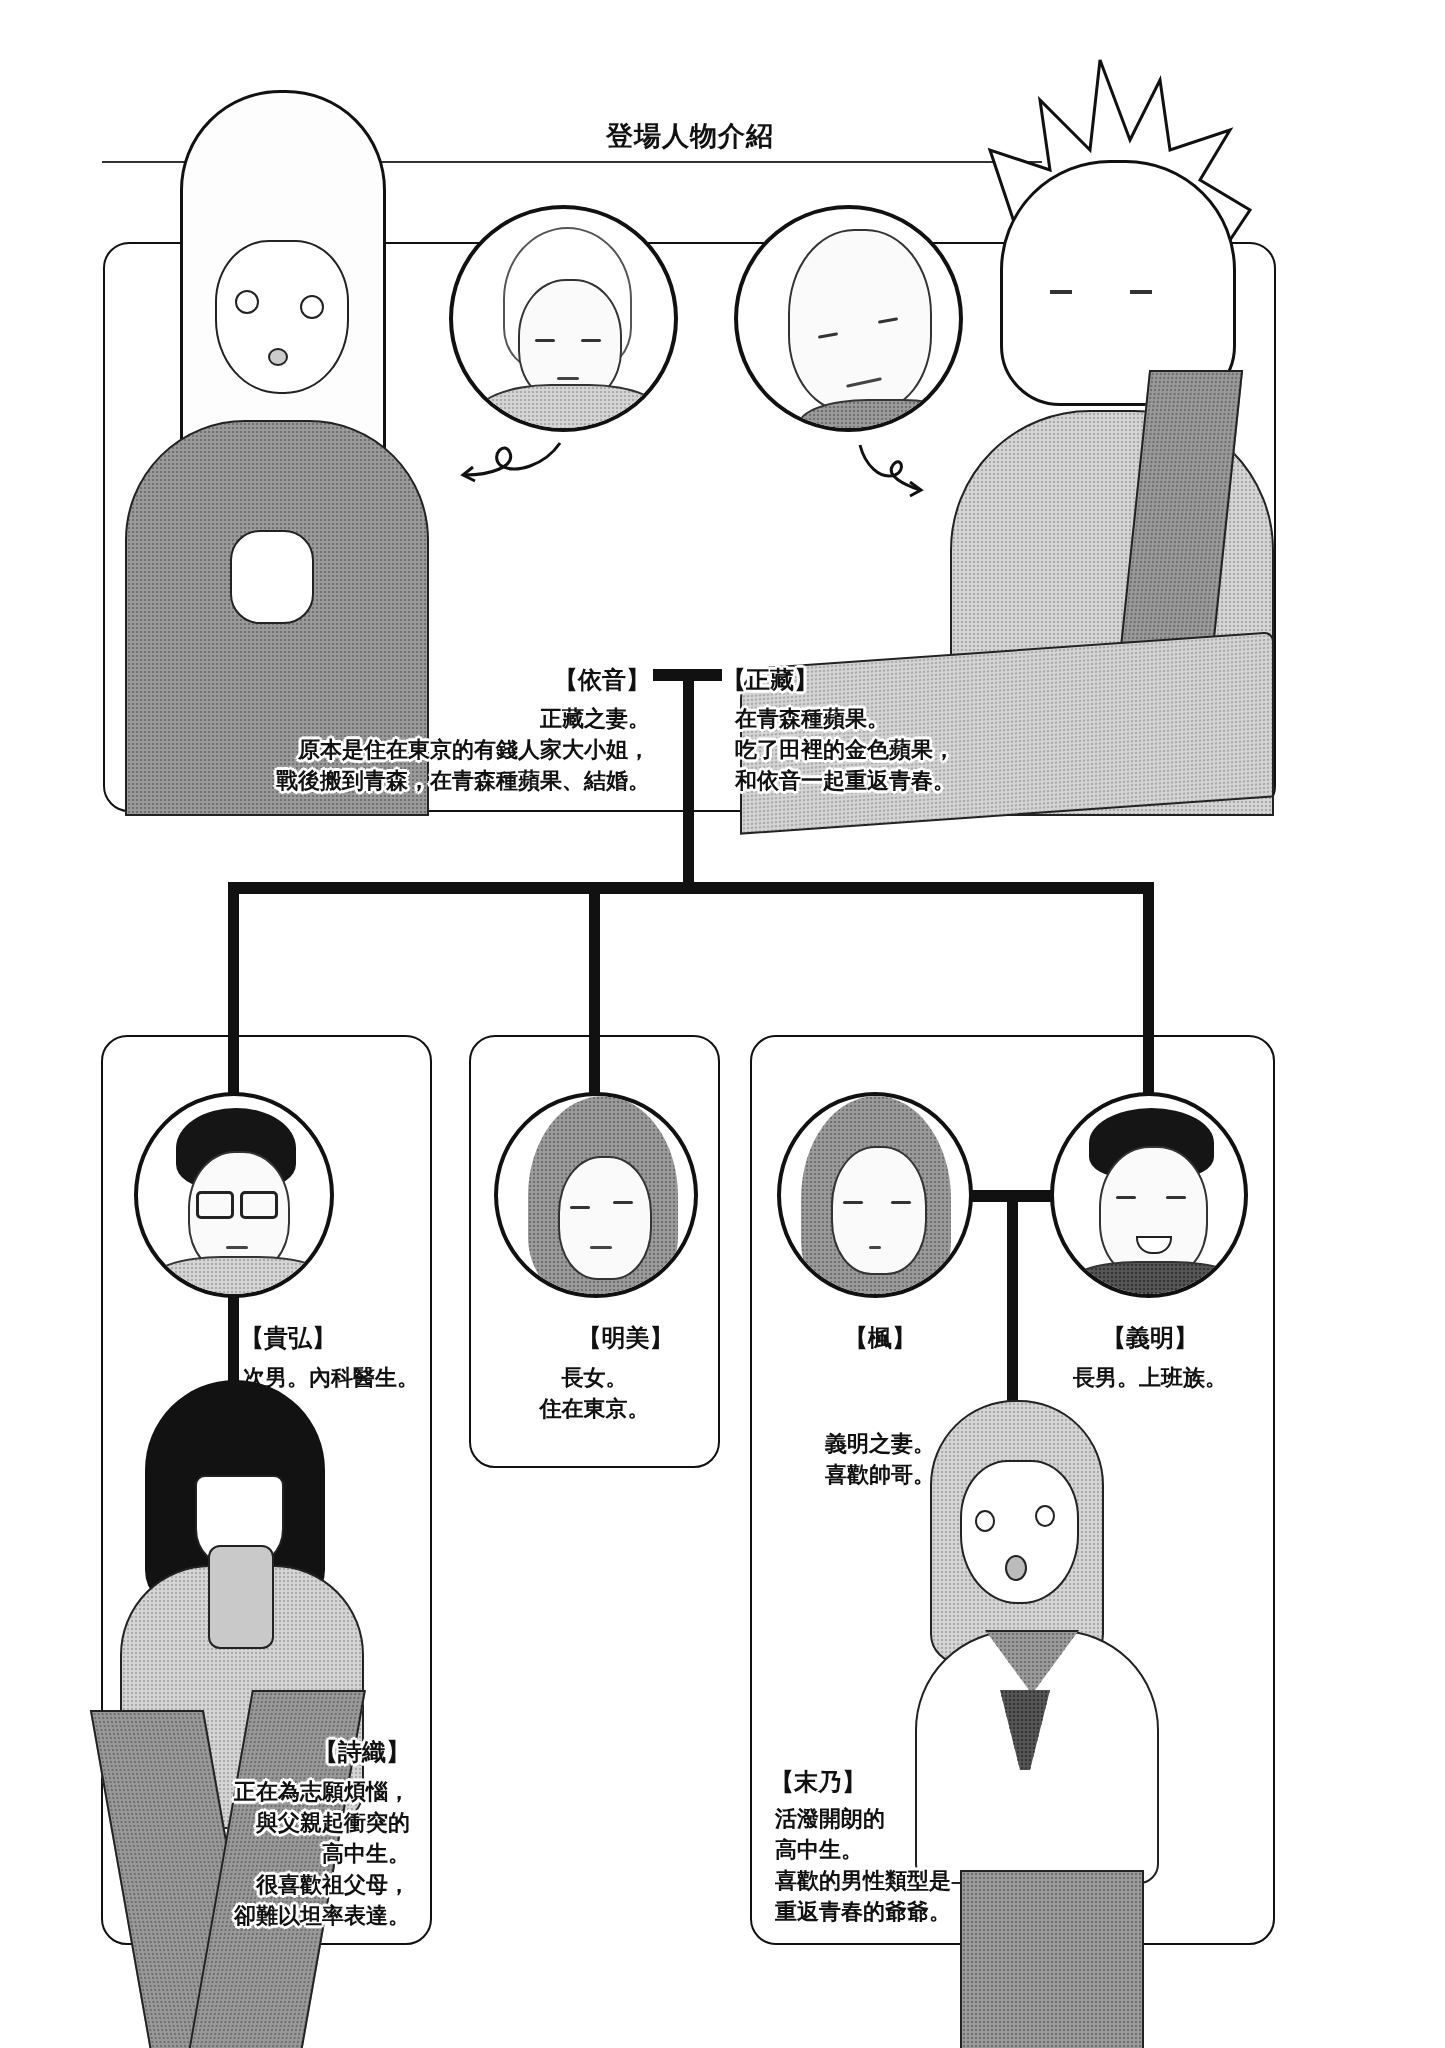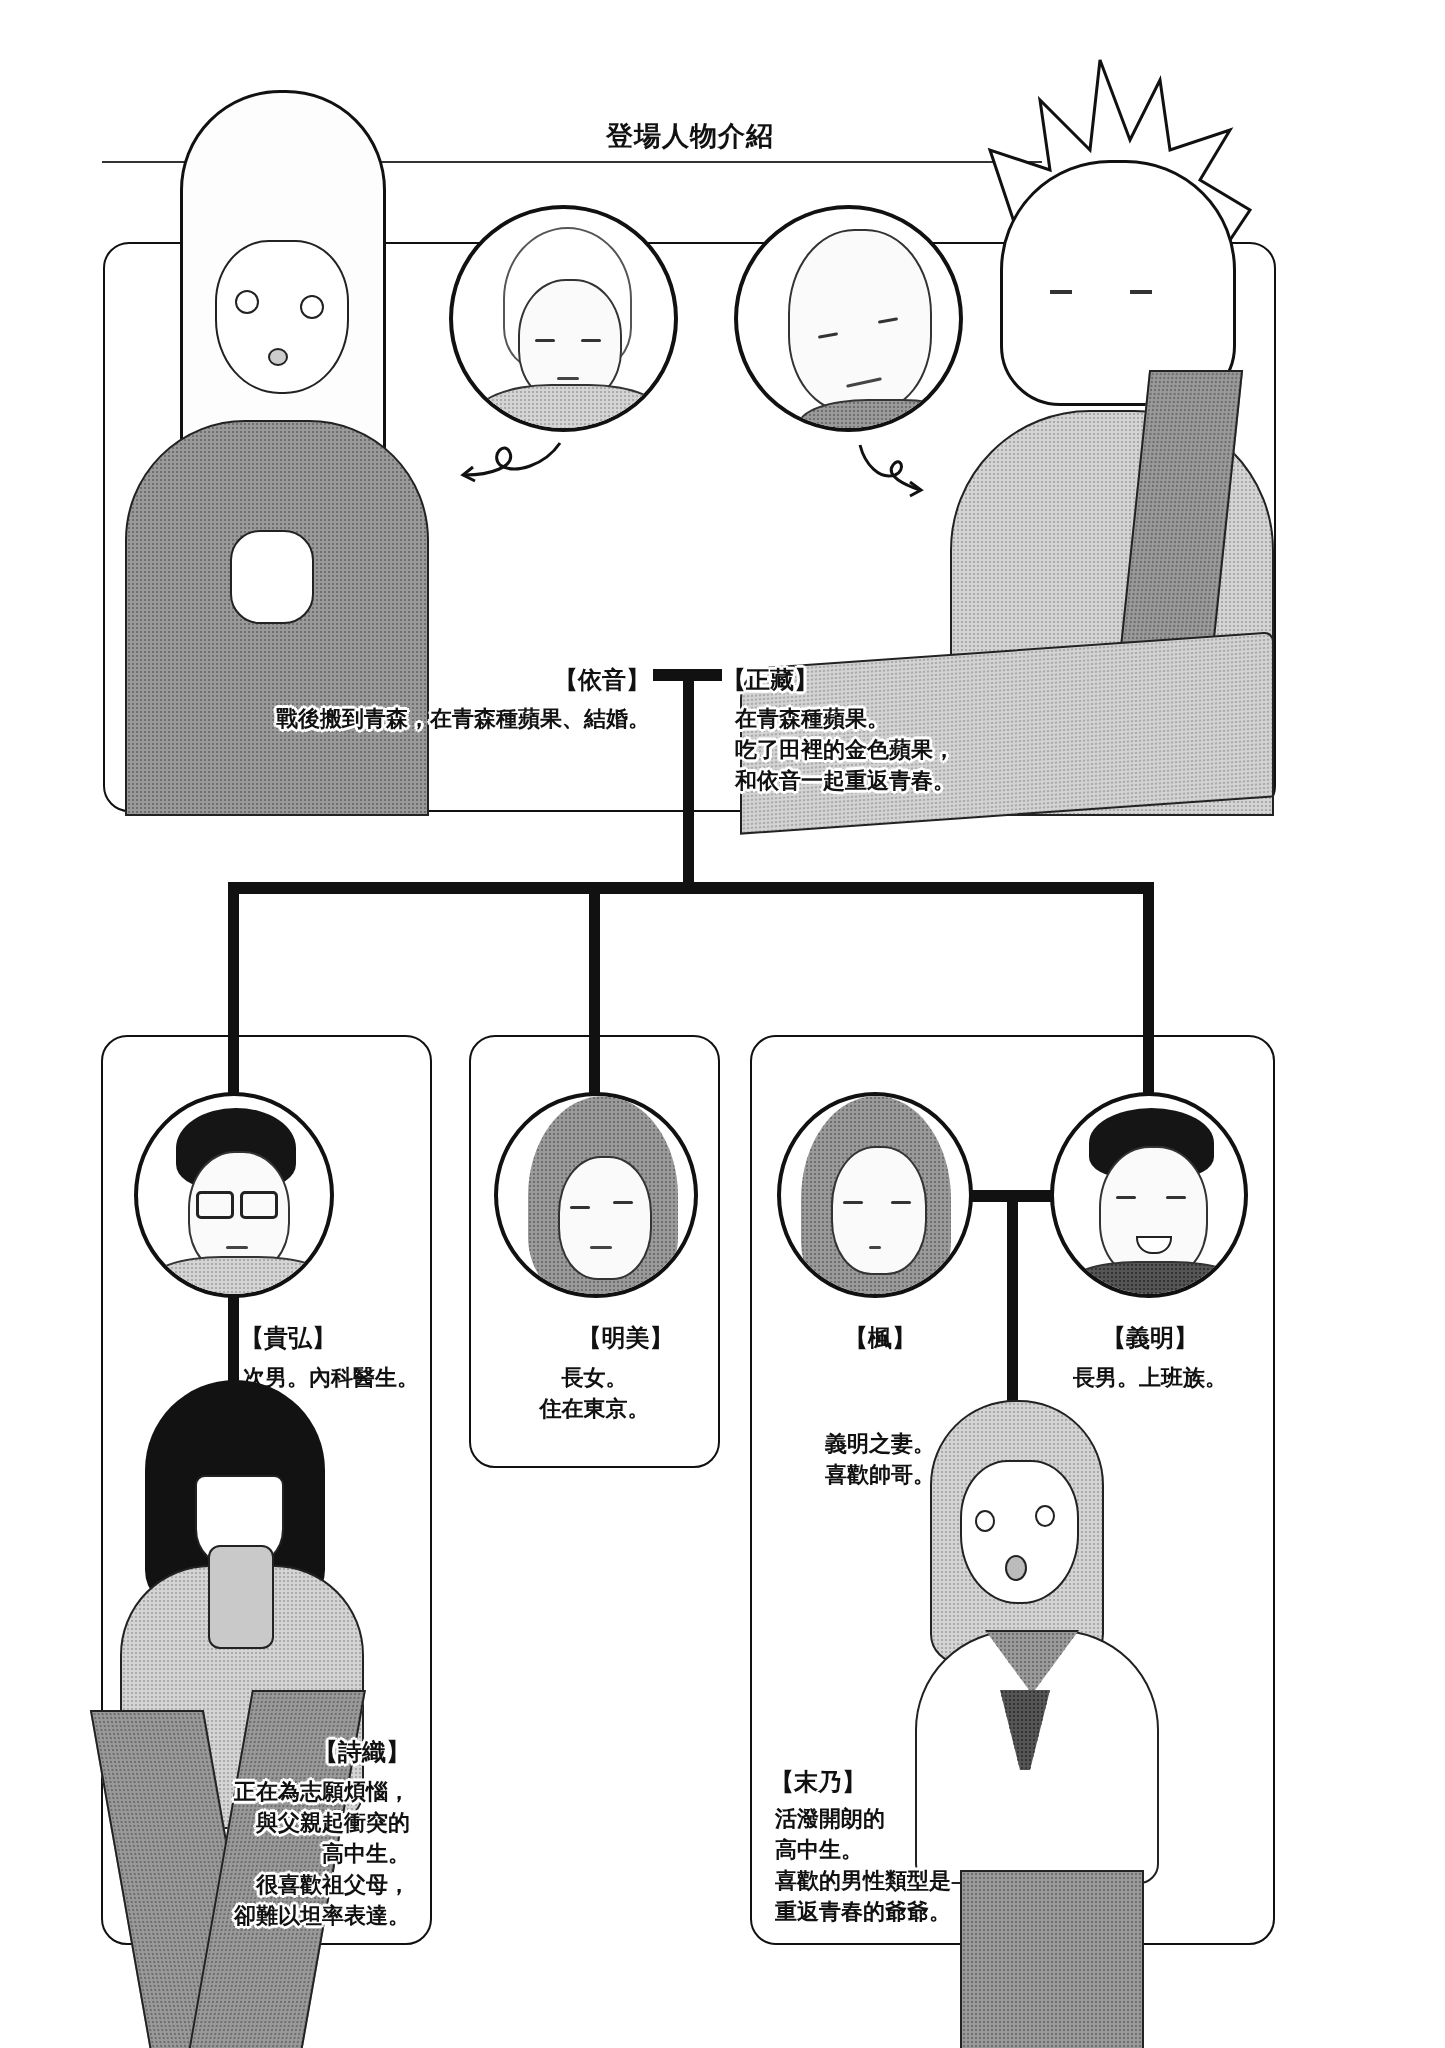--- a/index.html
+++ b/index.html
@@ -85,20 +85,22 @@
 <svg width="80" height="70" style="left:855px;top:440px;">
   <path d="M5 5 C10 25 25 40 40 35 C52 30 45 15 38 25 C30 36 50 45 65 50" fill="none" stroke="#111" stroke-width="3"></path>
   <path d="M55 42 L66 50 L55 56" fill="none" stroke="#111" stroke-width="3"></path>
 </svg>
 
 <div class="bar" style="left:653px;top:669px;width:69px;height:12px;"></div>
 <div class="bar" style="left:683px;top:675px;width:11px;height:218px;"></div>
 
 <div class="name outlined right" style="left:500px;top:665px;width:150px;">【依音】</div>
 <div class="desc outlined right" style="left:200px;top:703px;width:450px;">
+  <div>正藏之妻。</div>
+  <div>原本是住在東京的有錢人家大小姐，</div>
   <div>戰後搬到青森，在青森種蘋果、結婚。</div>
 </div>
 
 <div class="name outlined" style="left:722px;top:665px;">【正藏】</div>
 <div class="desc outlined" style="left:735px;top:703px;width:300px;">
   <div>在青森種蘋果。</div>
   <div>吃了田裡的金色蘋果，</div>
   <div>和依音一起重返青春。</div>
 </div>
 

